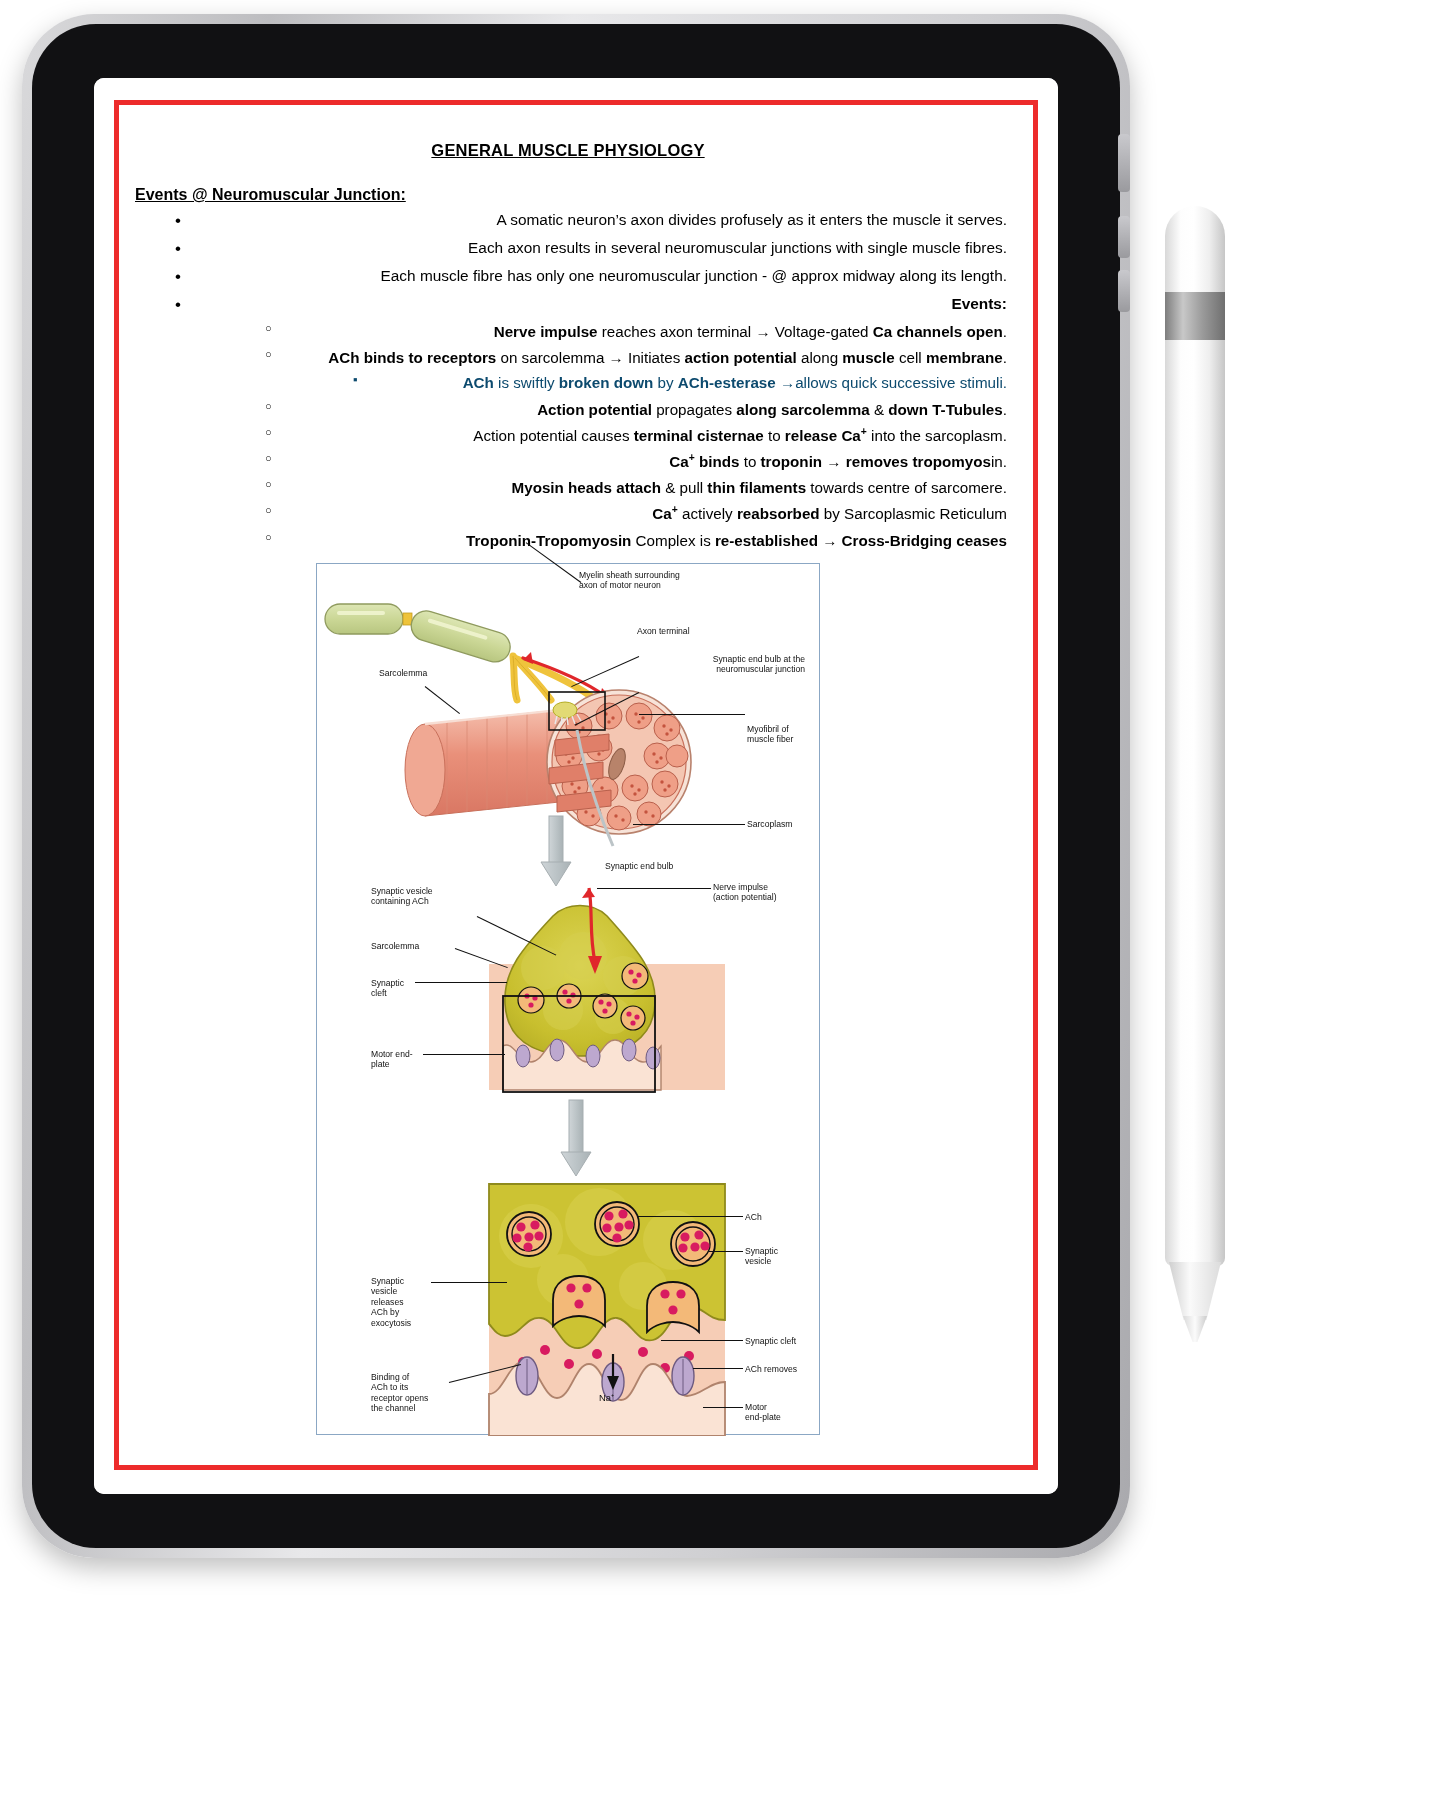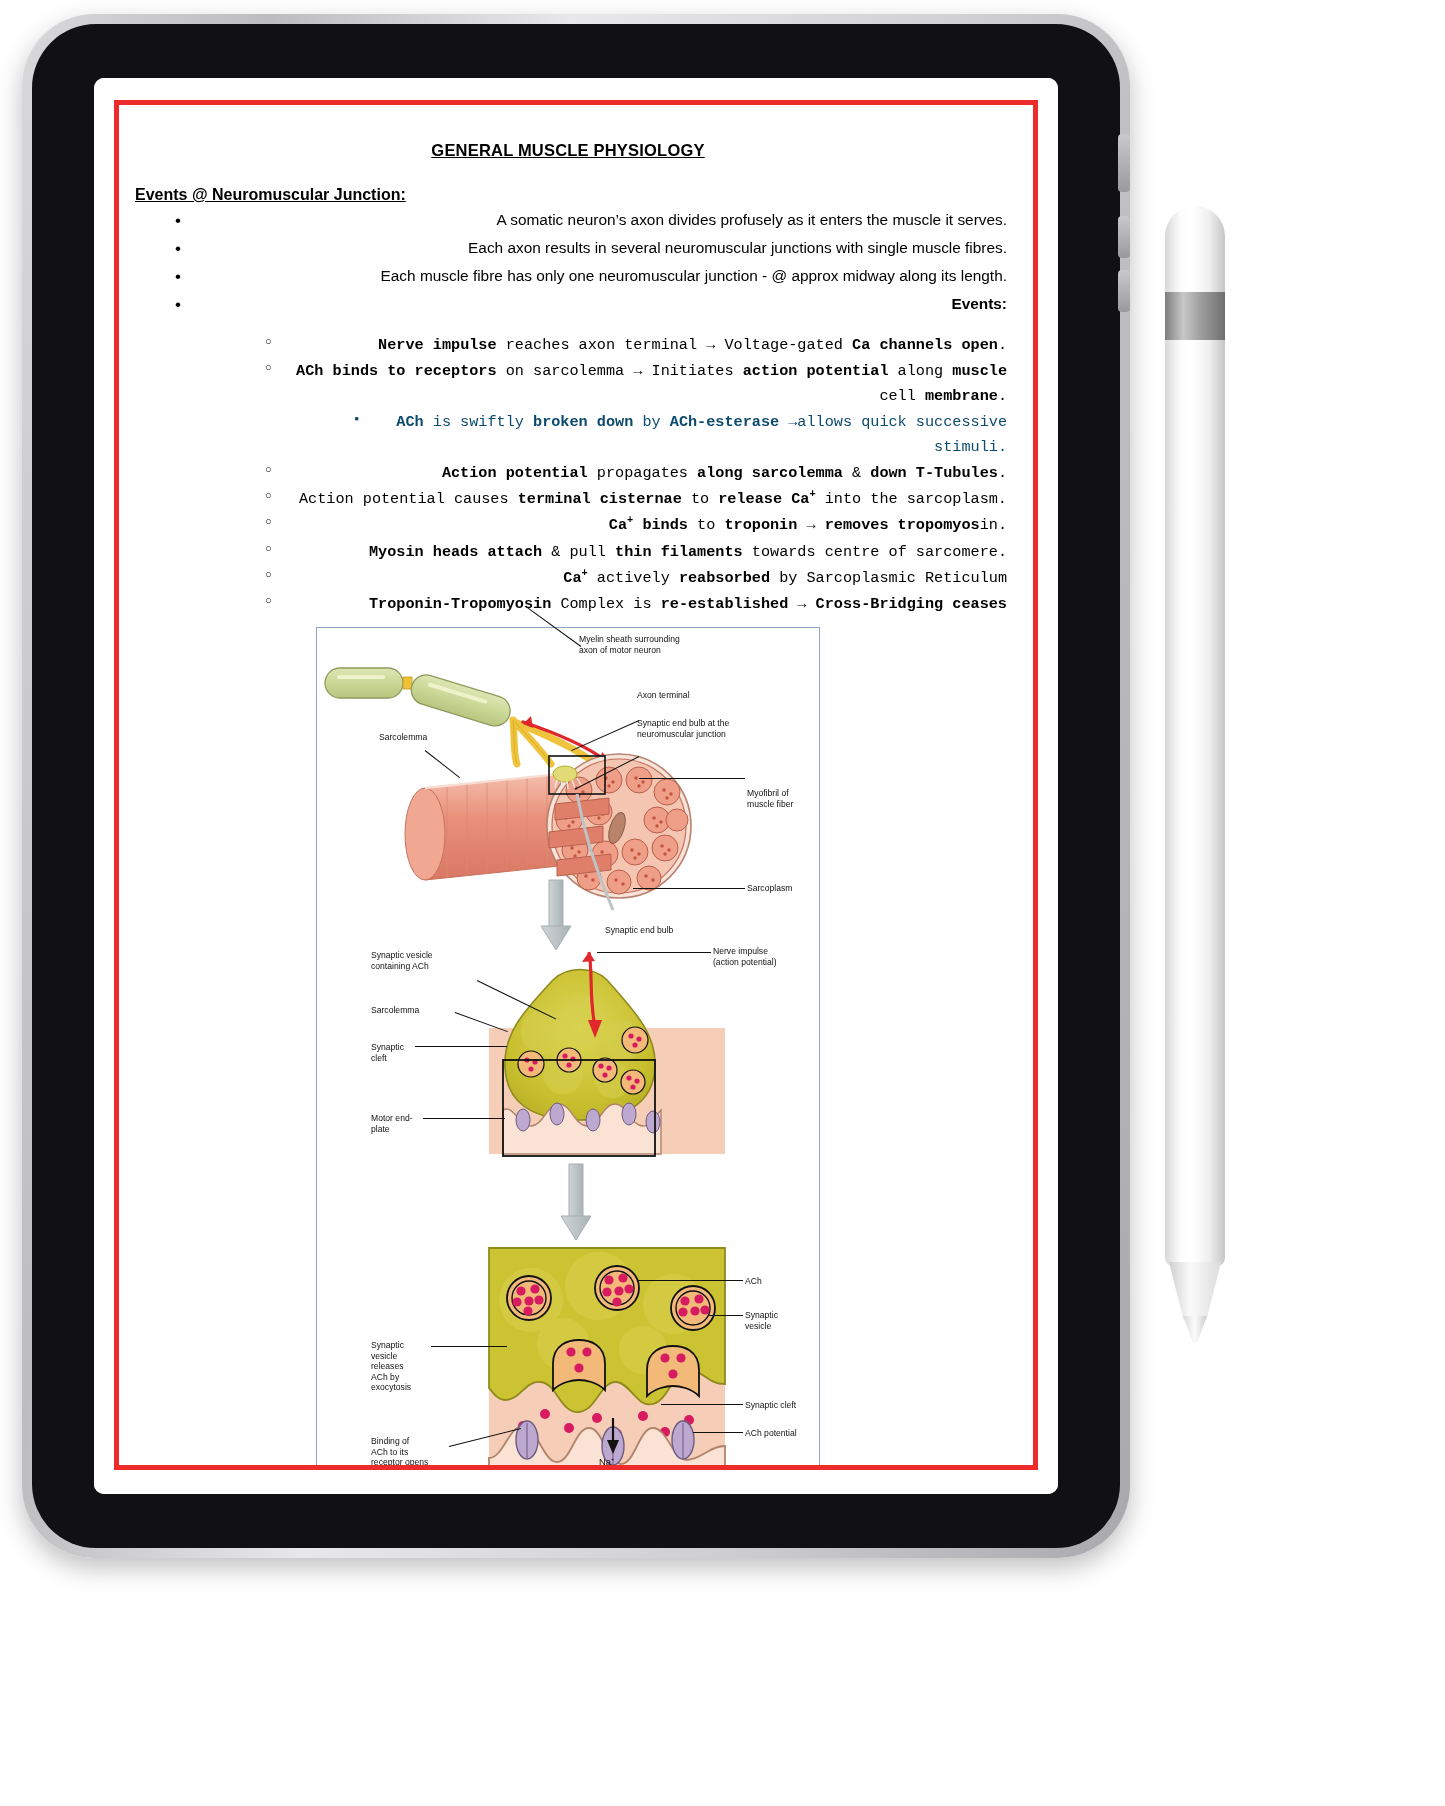--- a/index.html
+++ b/index.html
@@ -80,21 +80,21 @@
   }
 
   ul.lvl1{list-style:none;margin:0;padding:0 0 0 46px;}
   ul.lvl1>li{
     position:relative;font-size:15.4px;line-height:1.62;color:#000;
     padding-left:26px;margin:0 0 3px 0;text-align:right;
   }
   ul.lvl1>li::before{
     content:"\2022";position:absolute;left:0;top:-1px;font-size:17px;
   }
-  ul.lvl2{list-style:none;margin:16px 0 0 0;padding:0 0 0 64px;font-family:Liberation Mono, monospace;}
+  ul.lvl2{list-style:none;margin:2px 0 0 0;padding:0 0 0 64px;}
   ul.lvl2>li{
     position:relative;font-size:15.2px;line-height:1.66;color:#000;
     padding-left:30px;margin:0 0 1px 0;font-weight:normal;
   }
   ul.lvl2>li::before{
     content:"\25CB";position:absolute;left:0;top:0;font-size:11px;
   }
   ul.lvl3{list-style:none;margin:0;padding:0 0 0 58px;}
   ul.lvl3>li{
     position:relative;font-size:15.2px;line-height:1.66;color:#0c4a6e;
@@ -472,21 +472,21 @@
                 </g>
               </svg>
 
               <div class="fig-label" style="left:262px;top:6px;width:168px;">Myelin sheath surrounding
 axon of motor neuron</div>
               <div class="leader" style="left:196px;top:18px;width:68px;height:1px;transform:rotate(36deg);transform-origin:right center;"></div>
 
               <div class="fig-label" style="left:320px;top:62px;">Axon terminal</div>
               <div class="leader" style="left:248px;top:92px;width:74px;height:1px;transform:rotate(-24deg);transform-origin:right center;"></div>
 
-              <div class="fig-label" style="left:320px;top:90px;width:168px;">Synaptic end bulb at the
+              <div class="fig-label" style="left:320px;top:90px;width:168px;text-align:right;">Synaptic end bulb at the
 neuromuscular junction</div>
               <div class="leader" style="left:250px;top:128px;width:72px;height:1px;transform:rotate(-27deg);transform-origin:right center;"></div>
 
               <div class="fig-label" style="left:62px;top:104px;">Sarcolemma</div>
               <div class="leader" style="left:108px;top:122px;width:44px;height:1px;transform:rotate(38deg);transform-origin:left center;"></div>
 
               <div class="fig-label" style="left:430px;top:160px;width:76px;">Myofibril of
 muscle fiber</div>
               <div class="leader h" style="left:322px;top:150px;width:106px;"></div>
 
@@ -524,21 +524,21 @@
               <div class="fig-label" style="left:54px;top:712px;width:66px;">Synaptic
 vesicle
 releases
 ACh by
 exocytosis</div>
               <div class="leader h" style="left:114px;top:718px;width:76px;"></div>
 
               <div class="fig-label" style="left:428px;top:772px;">Synaptic cleft</div>
               <div class="leader h" style="left:344px;top:776px;width:82px;"></div>
 
-              <div class="fig-label" style="left:428px;top:800px;">ACh potential</div>
+              <div class="fig-label" style="left:428px;top:800px;">ACh removes</div>
               <div class="leader h" style="left:376px;top:804px;width:50px;"></div>
 
               <div class="fig-label" style="left:428px;top:838px;width:68px;">Motor
 end-plate</div>
               <div class="leader h" style="left:386px;top:843px;width:40px;"></div>
 
               <div class="fig-label" style="left:54px;top:808px;width:82px;">Binding of
 ACh to its
 receptor opens
 the channel</div>

